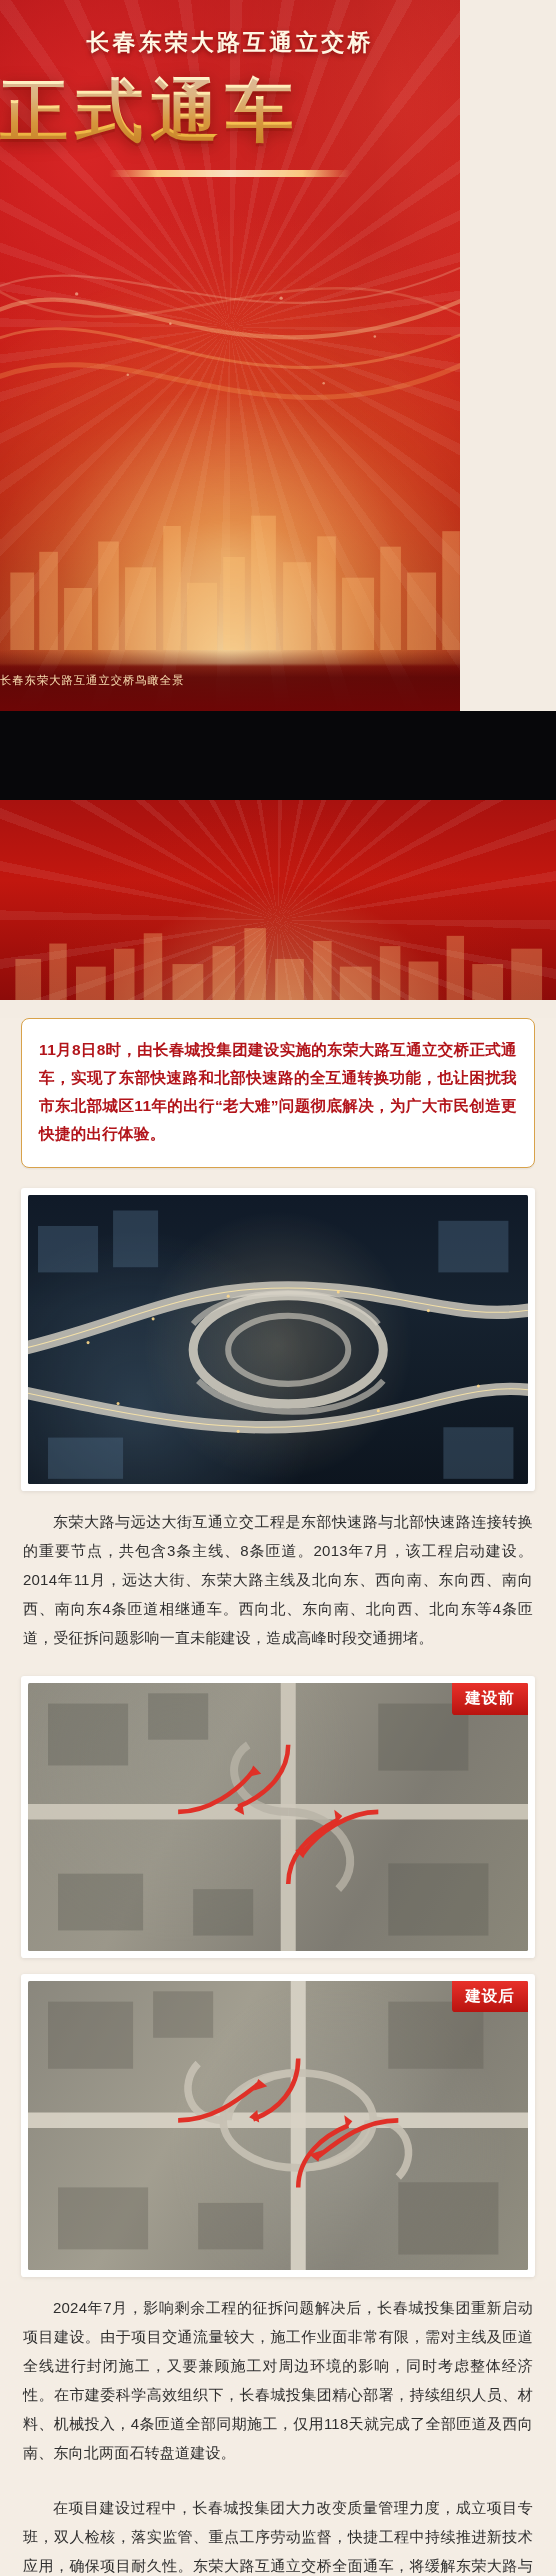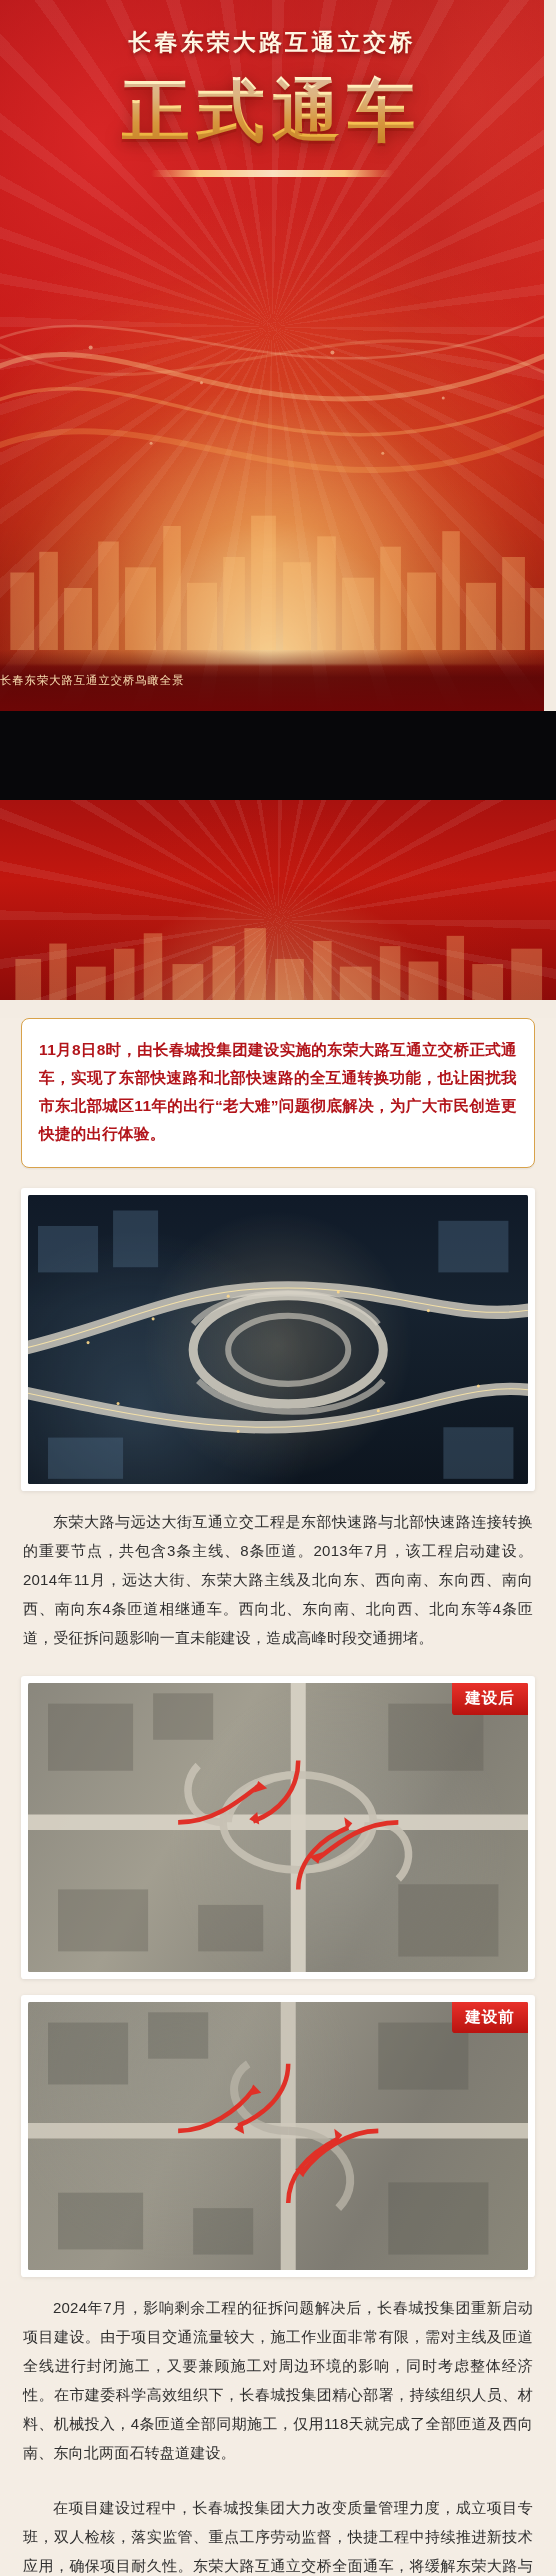--- a/index.html
+++ b/index.html
@@ -12,21 +12,21 @@
     width: 556px;
     min-height: 3917px;
     background: #f3ece3;
     position: relative;
     overflow: hidden;
   }
 
   
   .hero {
     position: relative;
-    width: 544px;
+    width: 460px;
     height: 711px;
     background:
       radial-gradient(circle at 50% 78%, rgba(255,210,120,0.55) 0%, rgba(255,150,60,0.18) 28%, rgba(160,20,20,0) 58%),
       radial-gradient(ellipse at 18% 20%, rgba(220,40,40,0.9) 0%, rgba(150,12,12,0.2) 55%, rgba(120,8,8,0) 75%),
       radial-gradient(ellipse at 85% 14%, rgba(230,60,50,0.8) 0%, rgba(150,12,12,0.1) 60%, rgba(120,8,8,0) 80%),
       linear-gradient(180deg, #9e0d12 0%, #b4110f 22%, #c4150f 46%, #a50f0c 74%, #760808 100%);
     overflow: hidden;
   }
   .hero-rays {
     position: absolute;
@@ -76,21 +76,20 @@
     text-align: center;
     color: #fff6e2;
     font-size: 23px;
     font-weight: bold;
     letter-spacing: 3.1px;
     text-shadow: 0 1.5px 5.2px rgba(80,0,0,.65);
   }
   .hero-main-title-wrap {
     position: absolute;
     top: 66px; left: 0; right: 0;
-    text-align: center;
   }
   .hero-main-title {
     display: inline-block;
     font-size: 68px;
     font-weight: bold;
     letter-spacing: 7.2px;
     background: linear-gradient(180deg, #fff7df 0%, #ffe9a8 34%, #f6c252 62%, #d99a24 100%);
     -webkit-background-clip: text;
     background-clip: text;
     color: transparent;
@@ -360,20 +359,56 @@
           </g>
         </svg>
       </div>
     </div>
 
     <div class="body-text">
       <p>东荣大路与远达大街互通立交工程是东部快速路与北部快速路连接转换的重要节点，共包含3条主线、8条匝道。2013年7月，该工程启动建设。2014年11月，远达大街、东荣大路主线及北向东、西向南、东向西、南向西、南向东4条匝道相继通车。西向北、东向南、北向西、北向东等4条匝道，受征拆问题影响一直未能建设，造成高峰时段交通拥堵。</p>
     </div>
 
     <div class="photo-frame">
+      <div class="photo p-ratio-2 img-sat-before">
+        <svg width="100%" height="100%" viewBox="0 0 1000 520" preserveAspectRatio="none">
+          <g stroke="#cfcabd" fill="none" stroke-width="30" stroke-opacity="0.9">
+            <path d="M-20,250 H1020"></path>
+            <path d="M520,-20 V540"></path>
+          </g>
+          <g stroke="#b8b3a6" fill="none" stroke-width="16" stroke-opacity="0.8">
+            <path d="M520,250 C420,250 380,160 440,120"></path>
+            <path d="M520,250 C620,250 680,340 620,400"></path>
+          </g>
+          <g fill="none" stroke="#e03027" stroke-width="9">
+            <path d="M300,250 C360,250 420,210 450,170" marker-end=""></path>
+            <path d="M700,250 C640,250 580,290 550,330"></path>
+            <path d="M520,120 C520,180 470,220 420,240"></path>
+            <path d="M520,390 C520,330 570,290 620,265"></path>
+          </g>
+          <g fill="#e03027">
+            <polygon points="450,160 466,176 440,182"></polygon>
+            <polygon points="550,340 534,324 560,318"></polygon>
+            <polygon points="412,246 428,232 432,256"></polygon>
+            <polygon points="628,258 612,246 616,272"></polygon>
+          </g>
+          <g fill="rgba(90,88,80,0.35)">
+            <rect x="40" y="40" width="160" height="120"></rect>
+            <rect x="240" y="20" width="120" height="90"></rect>
+            <rect x="700" y="40" width="180" height="130"></rect>
+            <rect x="60" y="370" width="170" height="110"></rect>
+            <rect x="720" y="350" width="200" height="140"></rect>
+            <rect x="330" y="400" width="120" height="90"></rect>
+          </g>
+        </svg>
+        <div class="tag-red">建设前</div>
+      </div>
+    </div>
+
+    <div class="photo-frame">
       <div class="photo p-ratio-3 img-sat-after">
         <svg width="100%" height="100%" viewBox="0 0 1000 560" preserveAspectRatio="none">
           <g stroke="#d8d3c6" fill="none" stroke-width="30" stroke-opacity="0.92">
             <path d="M-20,270 H1020"></path>
             <path d="M540,-20 V580"></path>
           </g>
           <g stroke="#c6c1b4" fill="none" stroke-width="15" stroke-opacity="0.9">
             <ellipse cx="540" cy="270" rx="150" ry="92"></ellipse>
             <path d="M540,178 C460,178 400,230 400,270"></path>
             <path d="M540,362 C620,362 680,310 680,270"></path>
@@ -398,56 +433,20 @@
             <rect x="720" y="40" width="190" height="130"></rect>
             <rect x="60" y="400" width="180" height="120"></rect>
             <rect x="740" y="390" width="200" height="140"></rect>
             <rect x="340" y="430" width="130" height="90"></rect>
           </g>
         </svg>
         <div class="tag-red">建设后</div>
       </div>
     </div>
 
-    <div class="photo-frame">
-      <div class="photo p-ratio-2 img-sat-before">
-        <svg width="100%" height="100%" viewBox="0 0 1000 520" preserveAspectRatio="none">
-          <g stroke="#cfcabd" fill="none" stroke-width="30" stroke-opacity="0.9">
-            <path d="M-20,250 H1020"></path>
-            <path d="M520,-20 V540"></path>
-          </g>
-          <g stroke="#b8b3a6" fill="none" stroke-width="16" stroke-opacity="0.8">
-            <path d="M520,250 C420,250 380,160 440,120"></path>
-            <path d="M520,250 C620,250 680,340 620,400"></path>
-          </g>
-          <g fill="none" stroke="#e03027" stroke-width="9">
-            <path d="M300,250 C360,250 420,210 450,170" marker-end=""></path>
-            <path d="M700,250 C640,250 580,290 550,330"></path>
-            <path d="M520,120 C520,180 470,220 420,240"></path>
-            <path d="M520,390 C520,330 570,290 620,265"></path>
-          </g>
-          <g fill="#e03027">
-            <polygon points="450,160 466,176 440,182"></polygon>
-            <polygon points="550,340 534,324 560,318"></polygon>
-            <polygon points="412,246 428,232 432,256"></polygon>
-            <polygon points="628,258 612,246 616,272"></polygon>
-          </g>
-          <g fill="rgba(90,88,80,0.35)">
-            <rect x="40" y="40" width="160" height="120"></rect>
-            <rect x="240" y="20" width="120" height="90"></rect>
-            <rect x="700" y="40" width="180" height="130"></rect>
-            <rect x="60" y="370" width="170" height="110"></rect>
-            <rect x="720" y="350" width="200" height="140"></rect>
-            <rect x="330" y="400" width="120" height="90"></rect>
-          </g>
-        </svg>
-        <div class="tag-red">建设前</div>
-      </div>
-    </div>
-
     <div class="body-text">
       <p>2024年7月，影响剩余工程的征拆问题解决后，长春城投集团重新启动项目建设。由于项目交通流量较大，施工作业面非常有限，需对主线及匝道全线进行封闭施工，又要兼顾施工对周边环境的影响，同时考虑整体经济性。在市建委科学高效组织下，长春城投集团精心部署，持续组织人员、材料、机械投入，4条匝道全部同期施工，仅用118天就完成了全部匝道及西向南、东向北两面石转盘道建设。</p>
       <p>在项目建设过程中，长春城投集团大力改变质量管理力度，成立项目专班，双人检核，落实监管、重点工序劳动监督，快捷工程中持续推进新技术应用，确保项目耐久性。东荣大路互通立交桥全面通车，将缓解东荣大路与远达大街交通拥堵，东部快速路车辆平均通行效率提升60%；东西方向上，缩短了高峰时段高出用绕线度将缩短至少30%；东部快速路与北部快速路连通，节点交通压力将大幅下降，北部快速路东西向通行效率得到有效提升。</p>
 
     </div>
 
   </main>
 </div>
 
 

